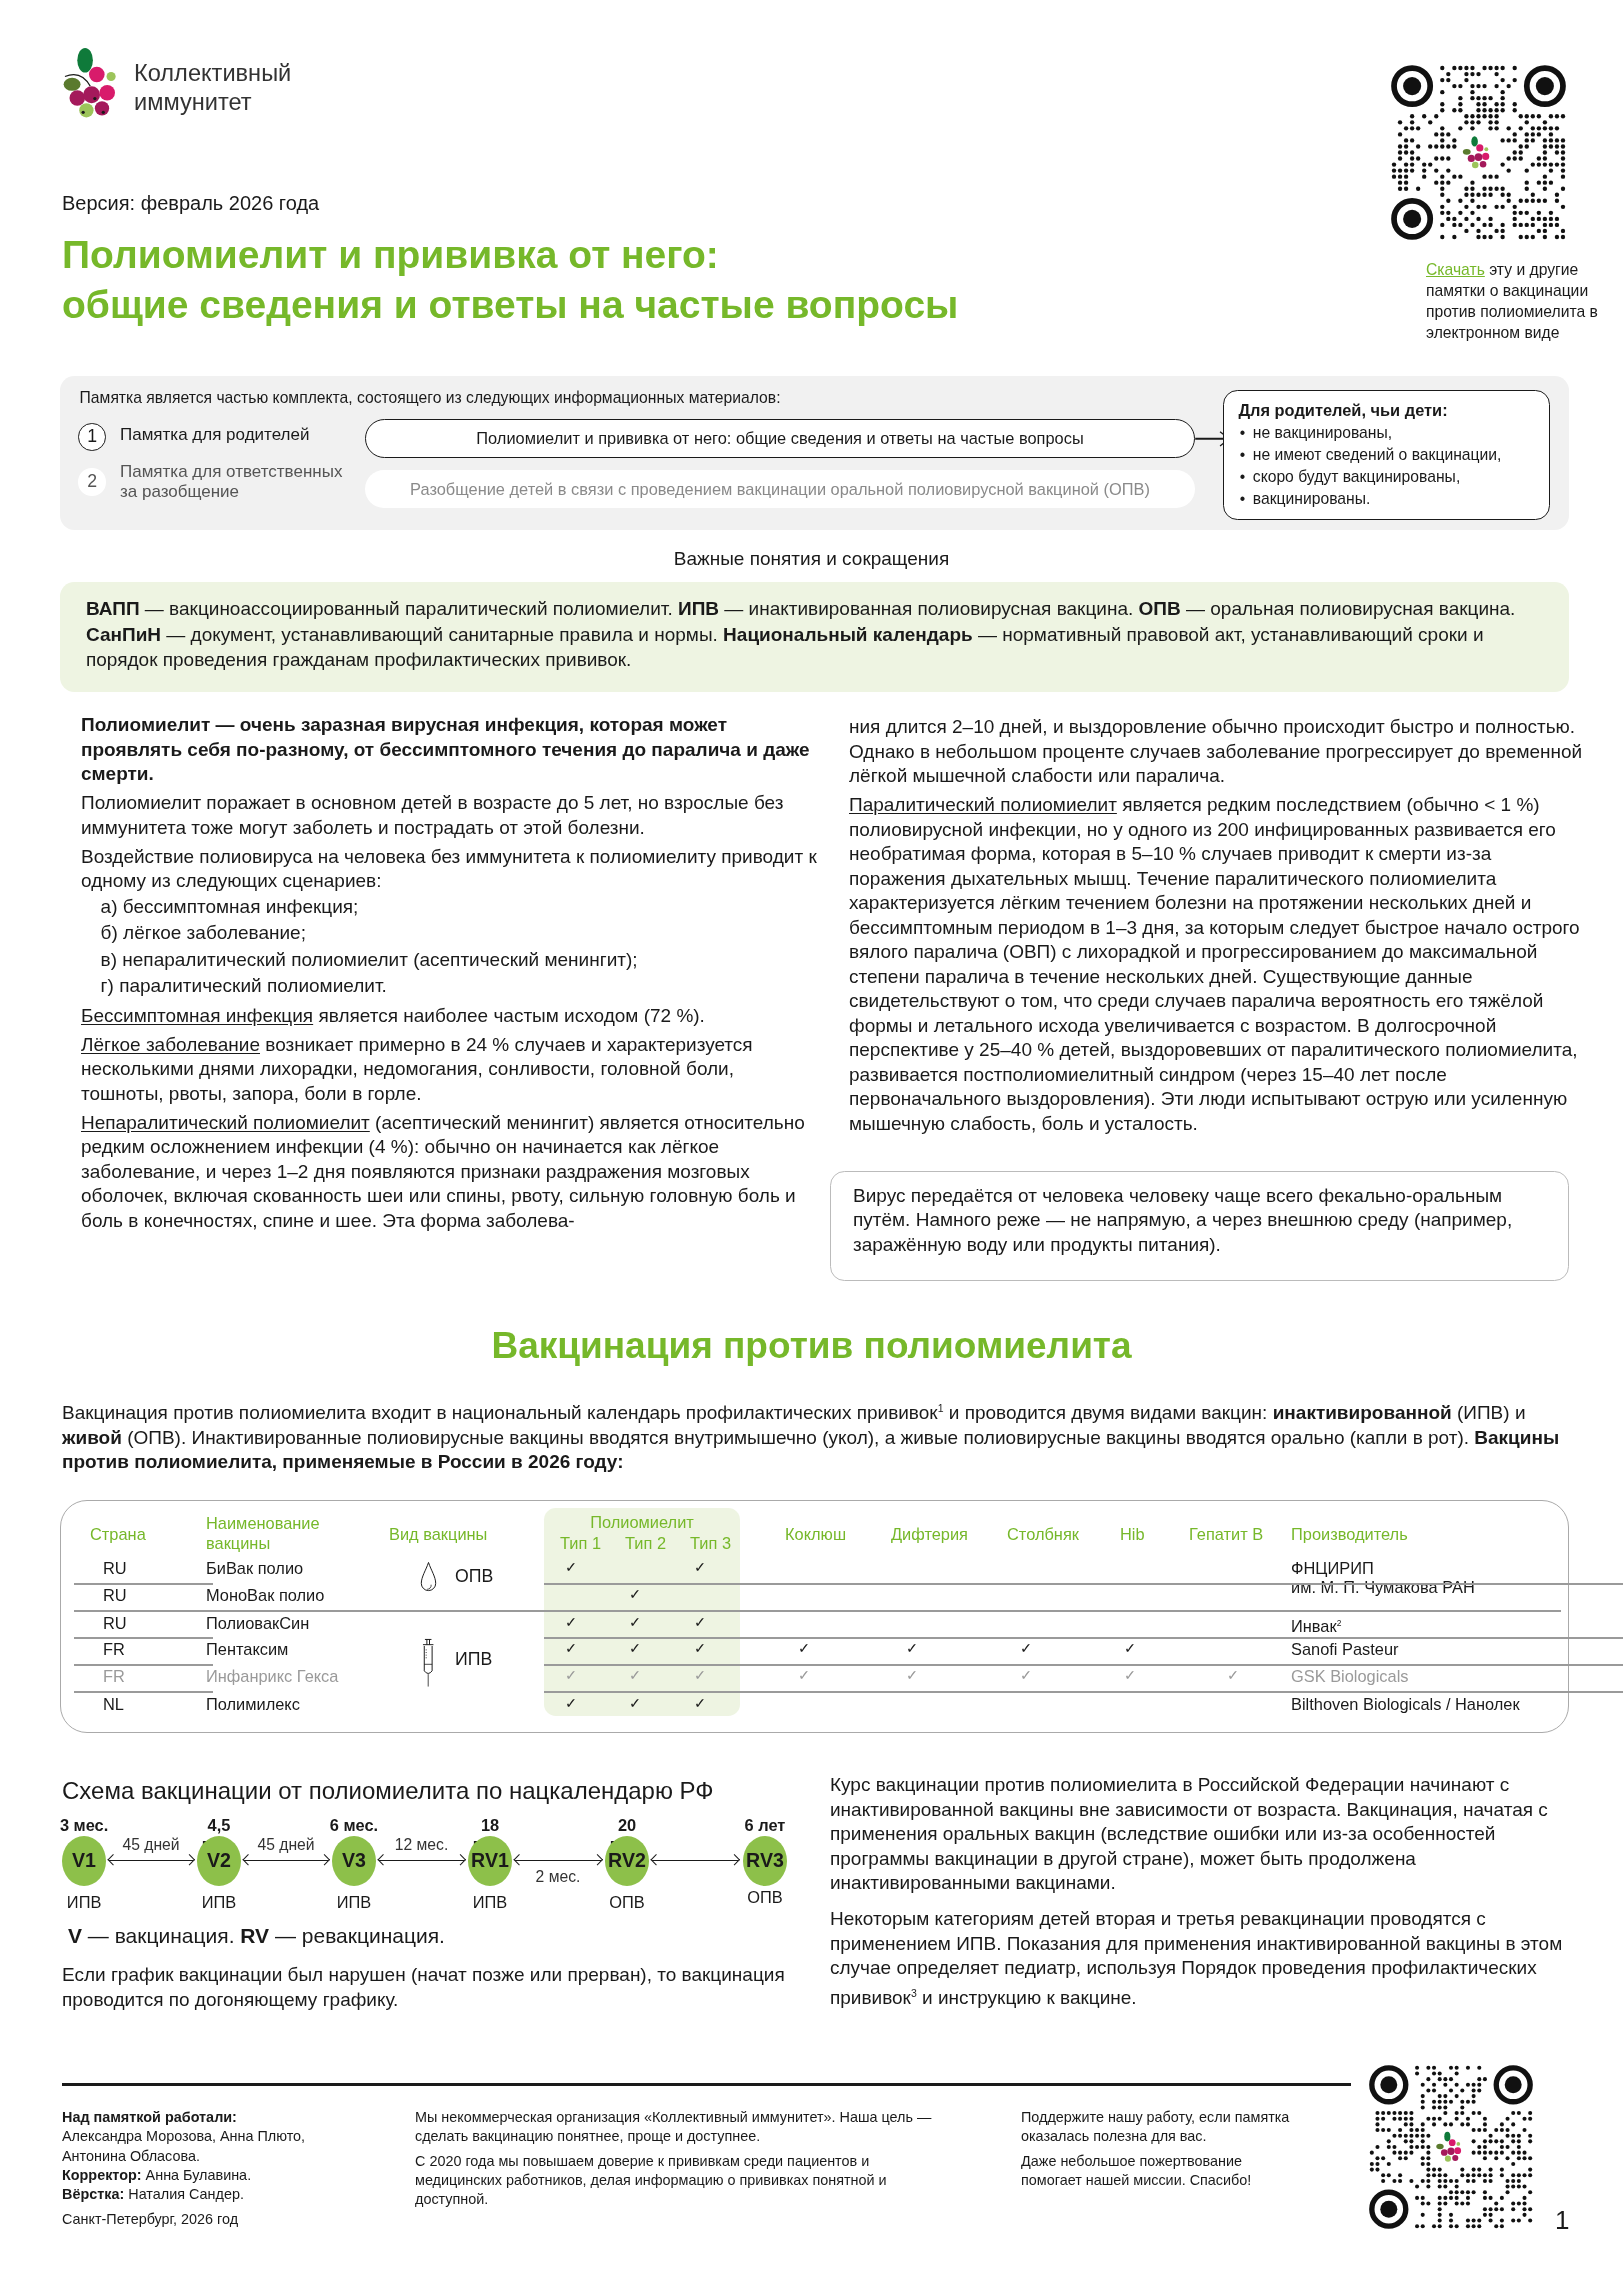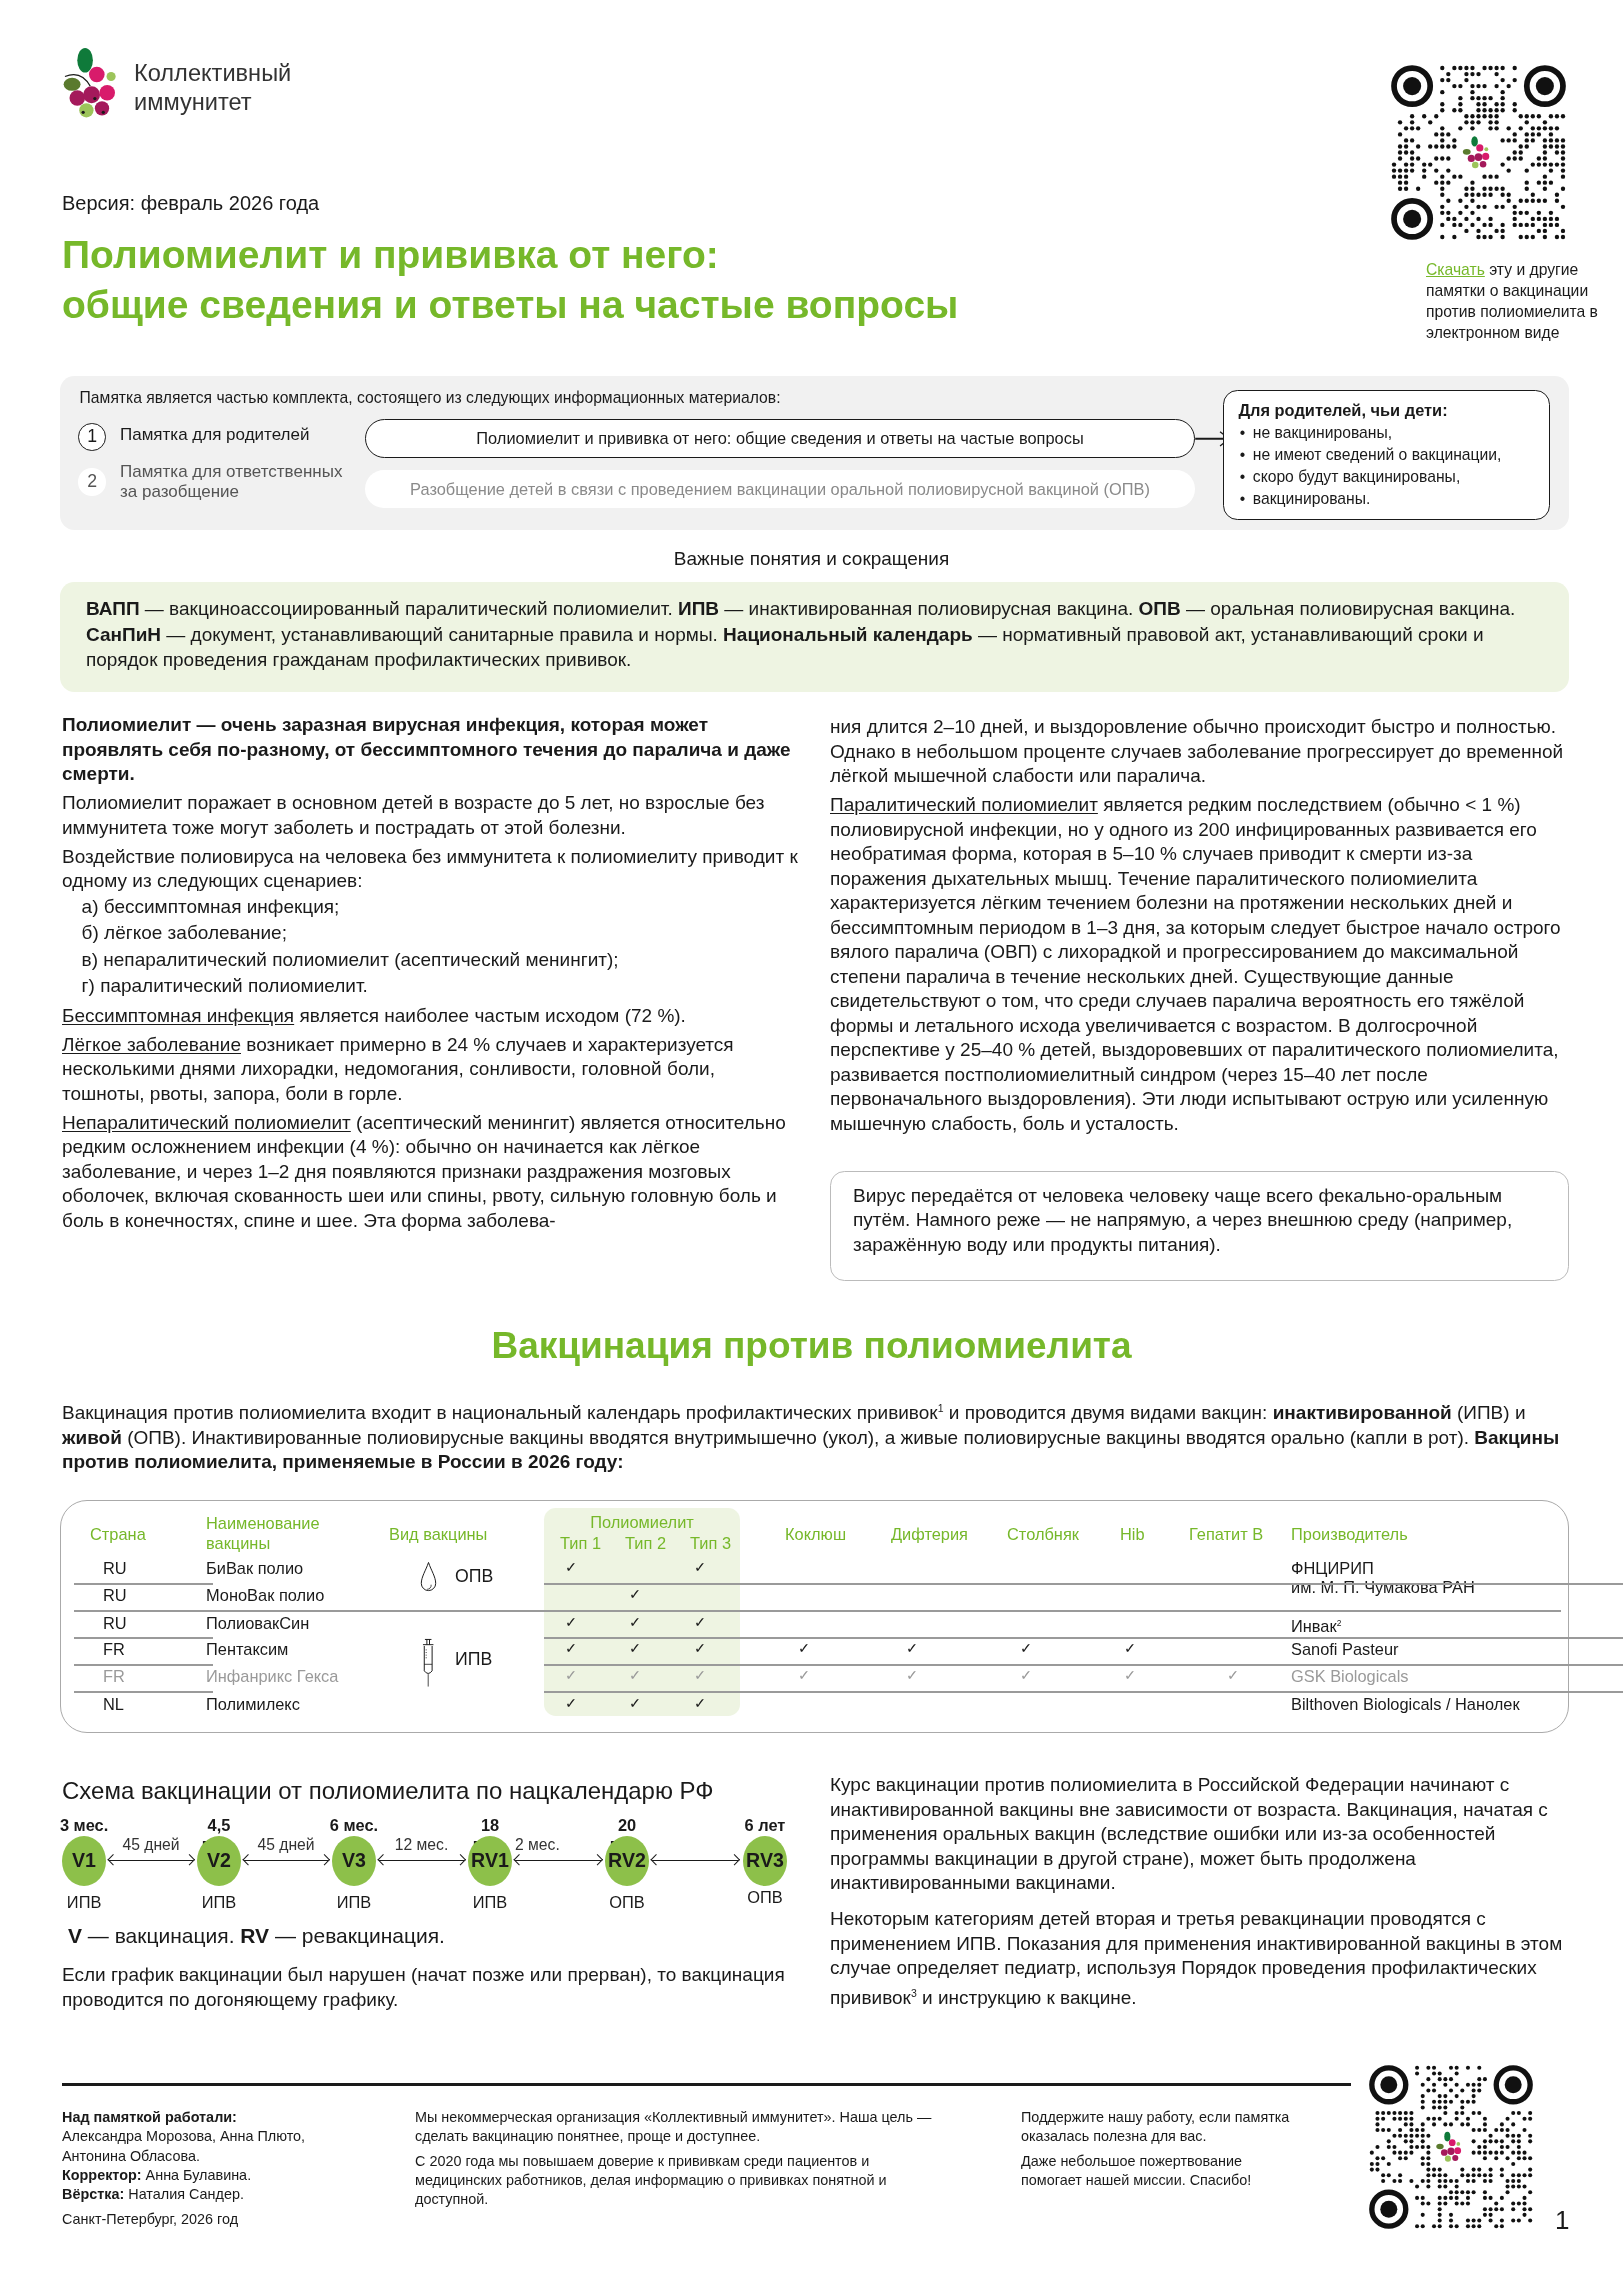--- a/index.html
+++ b/index.html
@@ -39,21 +39,21 @@
   .kit-audience ul { list-style: none; }
   .kit-audience li { font-size: 15.7px; line-height: 22px; padding-left: 14.4px; position: relative; }
   .kit-audience li::before { content: "•"; position: absolute; left: 1.3px; }
 
   
   .gloss-head { left: 0; width: 1623px; top: 548px; text-align:center; font-size: 19px; }
   .gloss { left: 60px; top: 582px; width: 1509px; height: 110px; background: #eef4e2; border-radius: 14.4px; padding: 14.4px 26px; font-size: 19px; line-height: 25.5px; }
   .gloss b { font-weight: 700; }
 
   
-  .col { font-size: 19px; line-height: 24.5px; color: #1a1a1a; }
+  .col { font-size: 19px; line-height: 24.5px; color: #1a1a1a; margin-left: 19px; }
   .col p { margin-bottom: 4.6px; }
   .col .lead { font-weight: 700; }
   .col u { text-decoration: underline; text-underline-offset: 2px; }
   .col .li { padding-left: 19.6px; }
   .col-left { left: 62px; top: 713px; width: 739px; }
   .col-right { left: 830px; top: 715px; width: 739px; }
   .transmit-box { left: 830px; top: 1171px; width: 739px; height: 110px; border: 1.3px solid #bbb; border-radius: 14.4px; padding: 11.8px 22px; font-size: 19px; line-height: 24.5px; }
 
   
   .vac-head { left: 0; width: 1623px; top: 1325px; text-align: center; font-size: 37px; font-weight: 700; color: #76b82a; }
@@ -601,21 +601,21 @@
     <div class="sched-gap" style="left: 182px; width: 84px; text-align: center;">45 дней</div>
     <div class="sched-age" style="left: 266px; width: 52px; text-align: center;">6 мес.</div>
     <div class="sched-node" style="left: 270px;">V3</div>
     <div class="sched-type" style="left: 266px; width: 52px; text-align: center;">ИПВ</div>
     <div class="sched-arrow" style="left: 317px; width: 85px;"></div>
     <div class="sched-gap" style="left: 317px; width: 85px; text-align: center;">12 мес.</div>
     <div class="sched-age" style="left: 402px; width: 52px; text-align: center;">18 мес.</div>
     <div class="sched-node" style="left: 406px;">RV1</div>
     <div class="sched-type" style="left: 402px; width: 52px; text-align: center;">ИПВ</div>
     <div class="sched-arrow" style="left: 453px; width: 86px;"></div>
-    <div class="sched-gap" style="left: 453px; width: 86px; ">2 мес.</div>
+    <div class="sched-gap" style="left: 453px; width: 86px; text-align: center; margin-top: 32px;">2 мес.</div>
     <div class="sched-age" style="left: 539px; width: 52px; text-align: center;">20 мес.</div>
     <div class="sched-node" style="left: 543px;">RV2</div>
     <div class="sched-type" style="left: 539px; width: 52px; text-align: center;">ОПВ</div>
     <div class="sched-arrow" style="left: 590px; width: 86px;"></div>
     <div class="sched-age" style="left: 677px; width: 52px; text-align: center;">6 лет</div>
     <div class="sched-node" style="left: 681px;">RV3</div>
     <div class="sched-type" style="left: 677px; width: 52px; text-align: center; top: 72px;">ОПВ</div>
   </div>
 <div class="abs sched-legend">
   <b>V</b><span> — вакцинация. </span><b>RV</b><span> — ревакцинация.</span>

